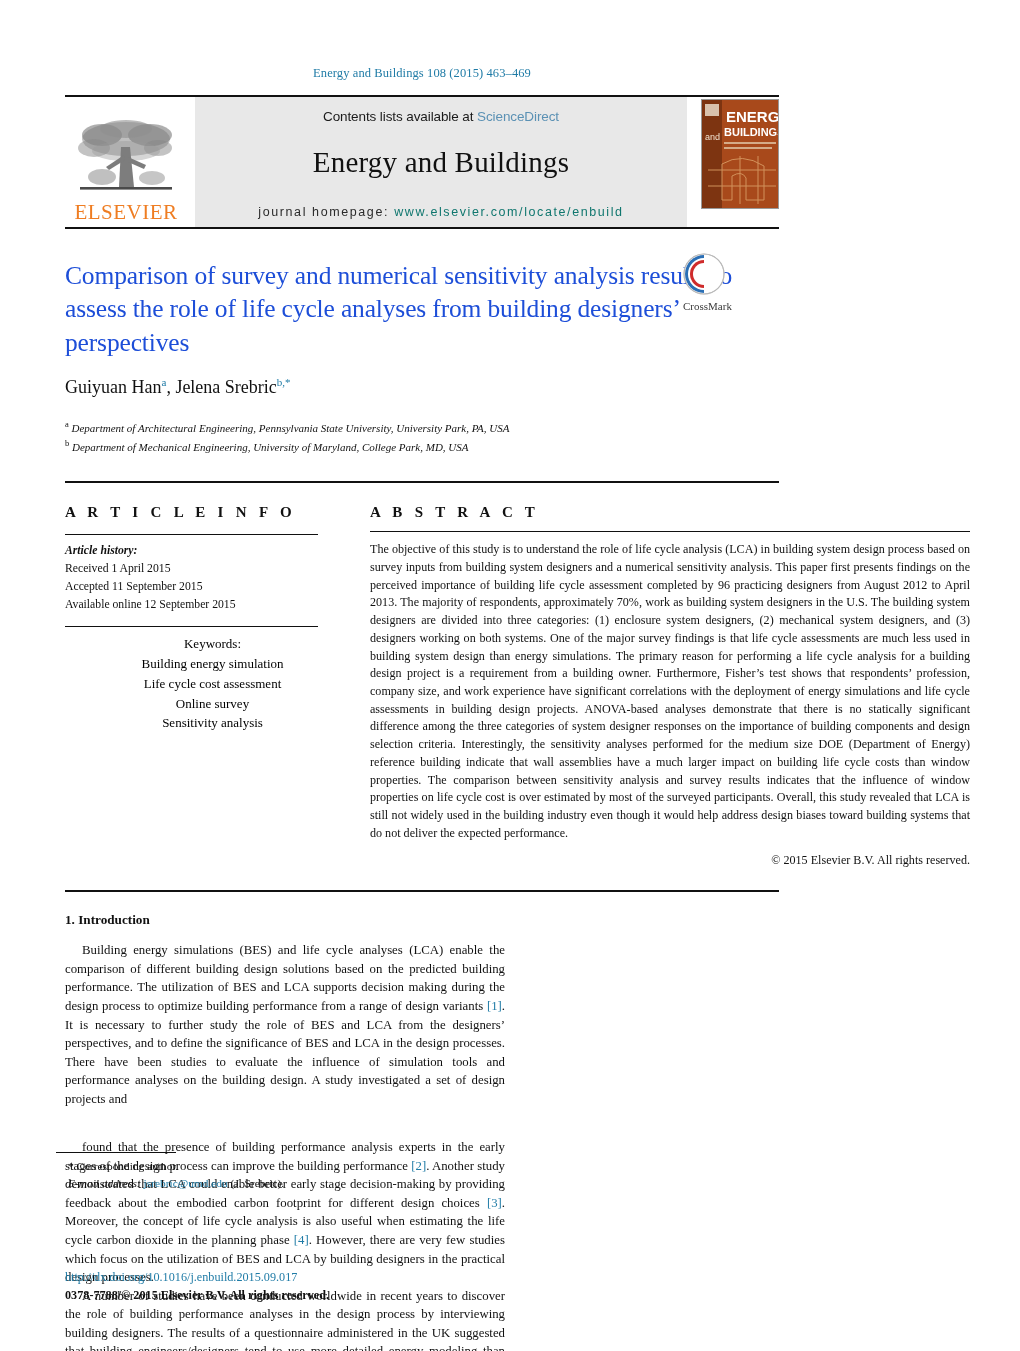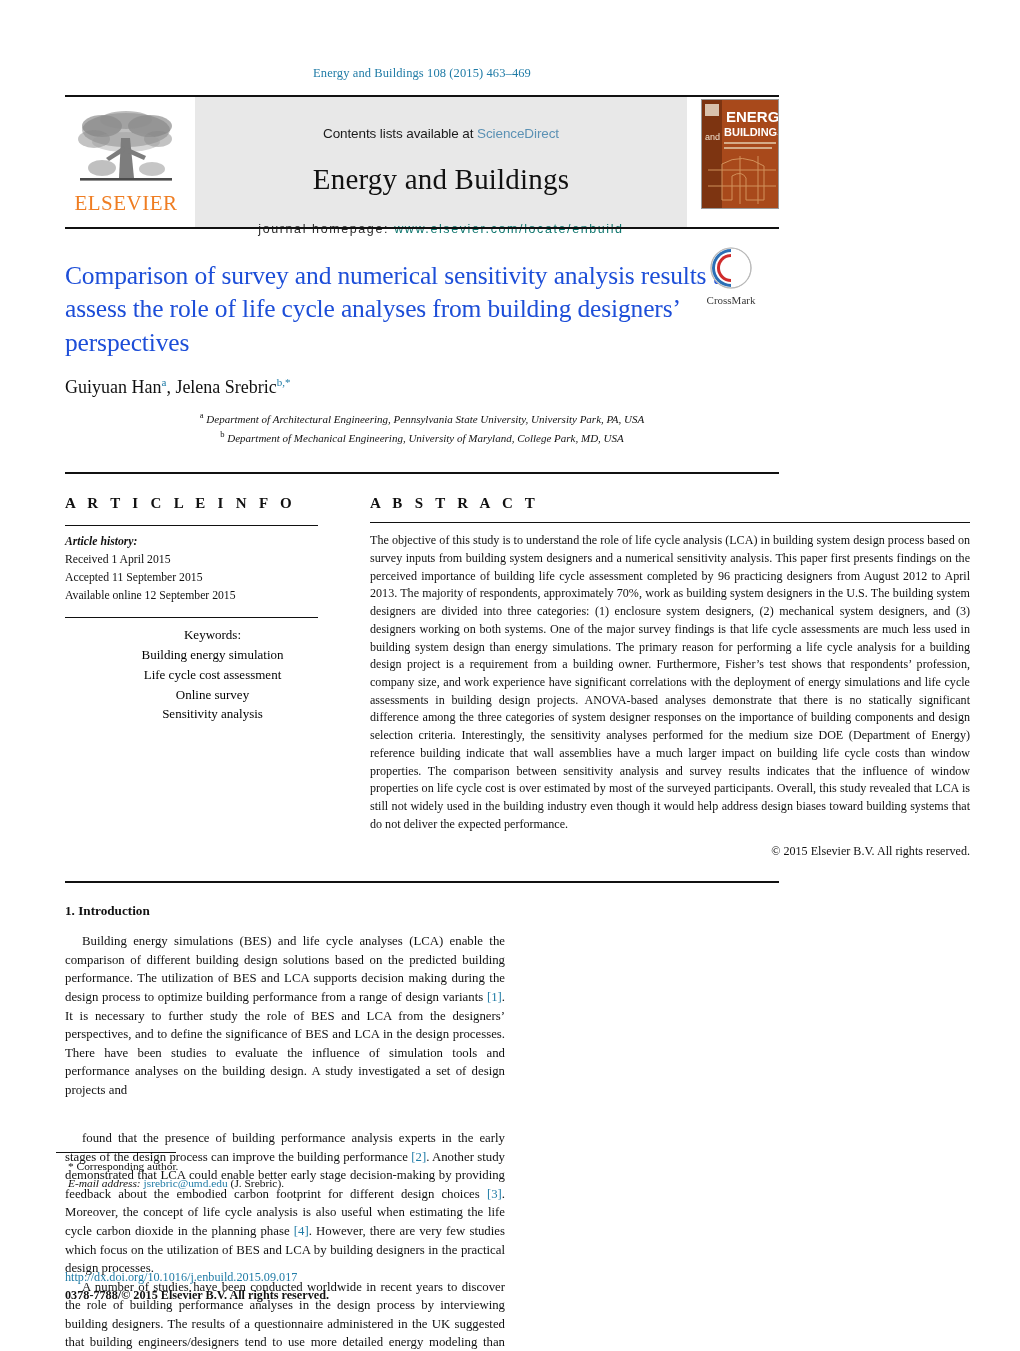--- a/index.html
+++ b/index.html
@@ -42,40 +42,40 @@
     display: flex;
     align-items: stretch;
   }
   .elsevier-logo {
     width: 122px;
     flex: 0 0 122px;
     display: flex;
     flex-direction: column;
     align-items: center;
     justify-content: flex-start;
-    padding-top: 9px;
+    padding-top: 18px;
     background: #fff;
   }
   .tree-svg { display:block; }
   .elsevier-word {
     font-family: "Liberation Serif", serif;
     color: #ef7d22;
     font-size: 21px;
     letter-spacing: .5px;
     line-height: 1;
     margin-top: 1px;
   }
   .journal-band {
     flex: 1 1 auto;
     background: #e8e8e8;
     display: flex;
     flex-direction: column;
     align-items: center;
     justify-content: flex-start;
-    padding-top: 29px;
+    padding-top: 12px;
     margin-left: 8px;
   }
   .contents-line {
     font-size: 13.5px;
     font-family: "Liberation Sans", sans-serif;
     color: #1a1a1a;
     letter-spacing: -.1px;
   }
   .contents-line .sd {
     color: #5b91b4;
@@ -115,23 +115,22 @@
   
   .title-block {
     margin: 0 65px;
     border-top: 2.4px solid #111;
     padding-top: 30px;
     position: relative;
   }
   .crossmark {
     position: absolute;
     right: 0px;
-    top: 18px;
+    top: 24px;
     width: 96px;
-    text-align: center;
   }
   .crossmark-label {
     font-size: 11px;
     font-family: "Liberation Serif", serif;
     color: #3a3a3a;
     margin-top: 1px;
   }
   .paper-title {
     font-family: "Liberation Serif", serif;
     font-size: 25.5px;
@@ -143,26 +142,25 @@
     letter-spacing: -.15px;
   }
   .authors {
     font-family: "Liberation Serif", serif;
     font-size: 18px;
     margin-top: 17px;
     color: #111;
   }
   .authors sup { color: #1f7ba6; font-size: 11px; }
   .affiliations {
-    margin-top: 11px;
+    margin-top: 20px;
     font-style: italic;
     font-size: 11px;
     line-height: 1.45;
     color: #111;
-    text-align: center;
   }
   .affiliations sup { font-style: normal; font-size: 8.5px; }
 
   
   .info-abstract {
     margin: 26px 65px 0 65px;
     border-top: 2.4px solid #111;
     padding-top: 21px;
     display: flex;
   }

